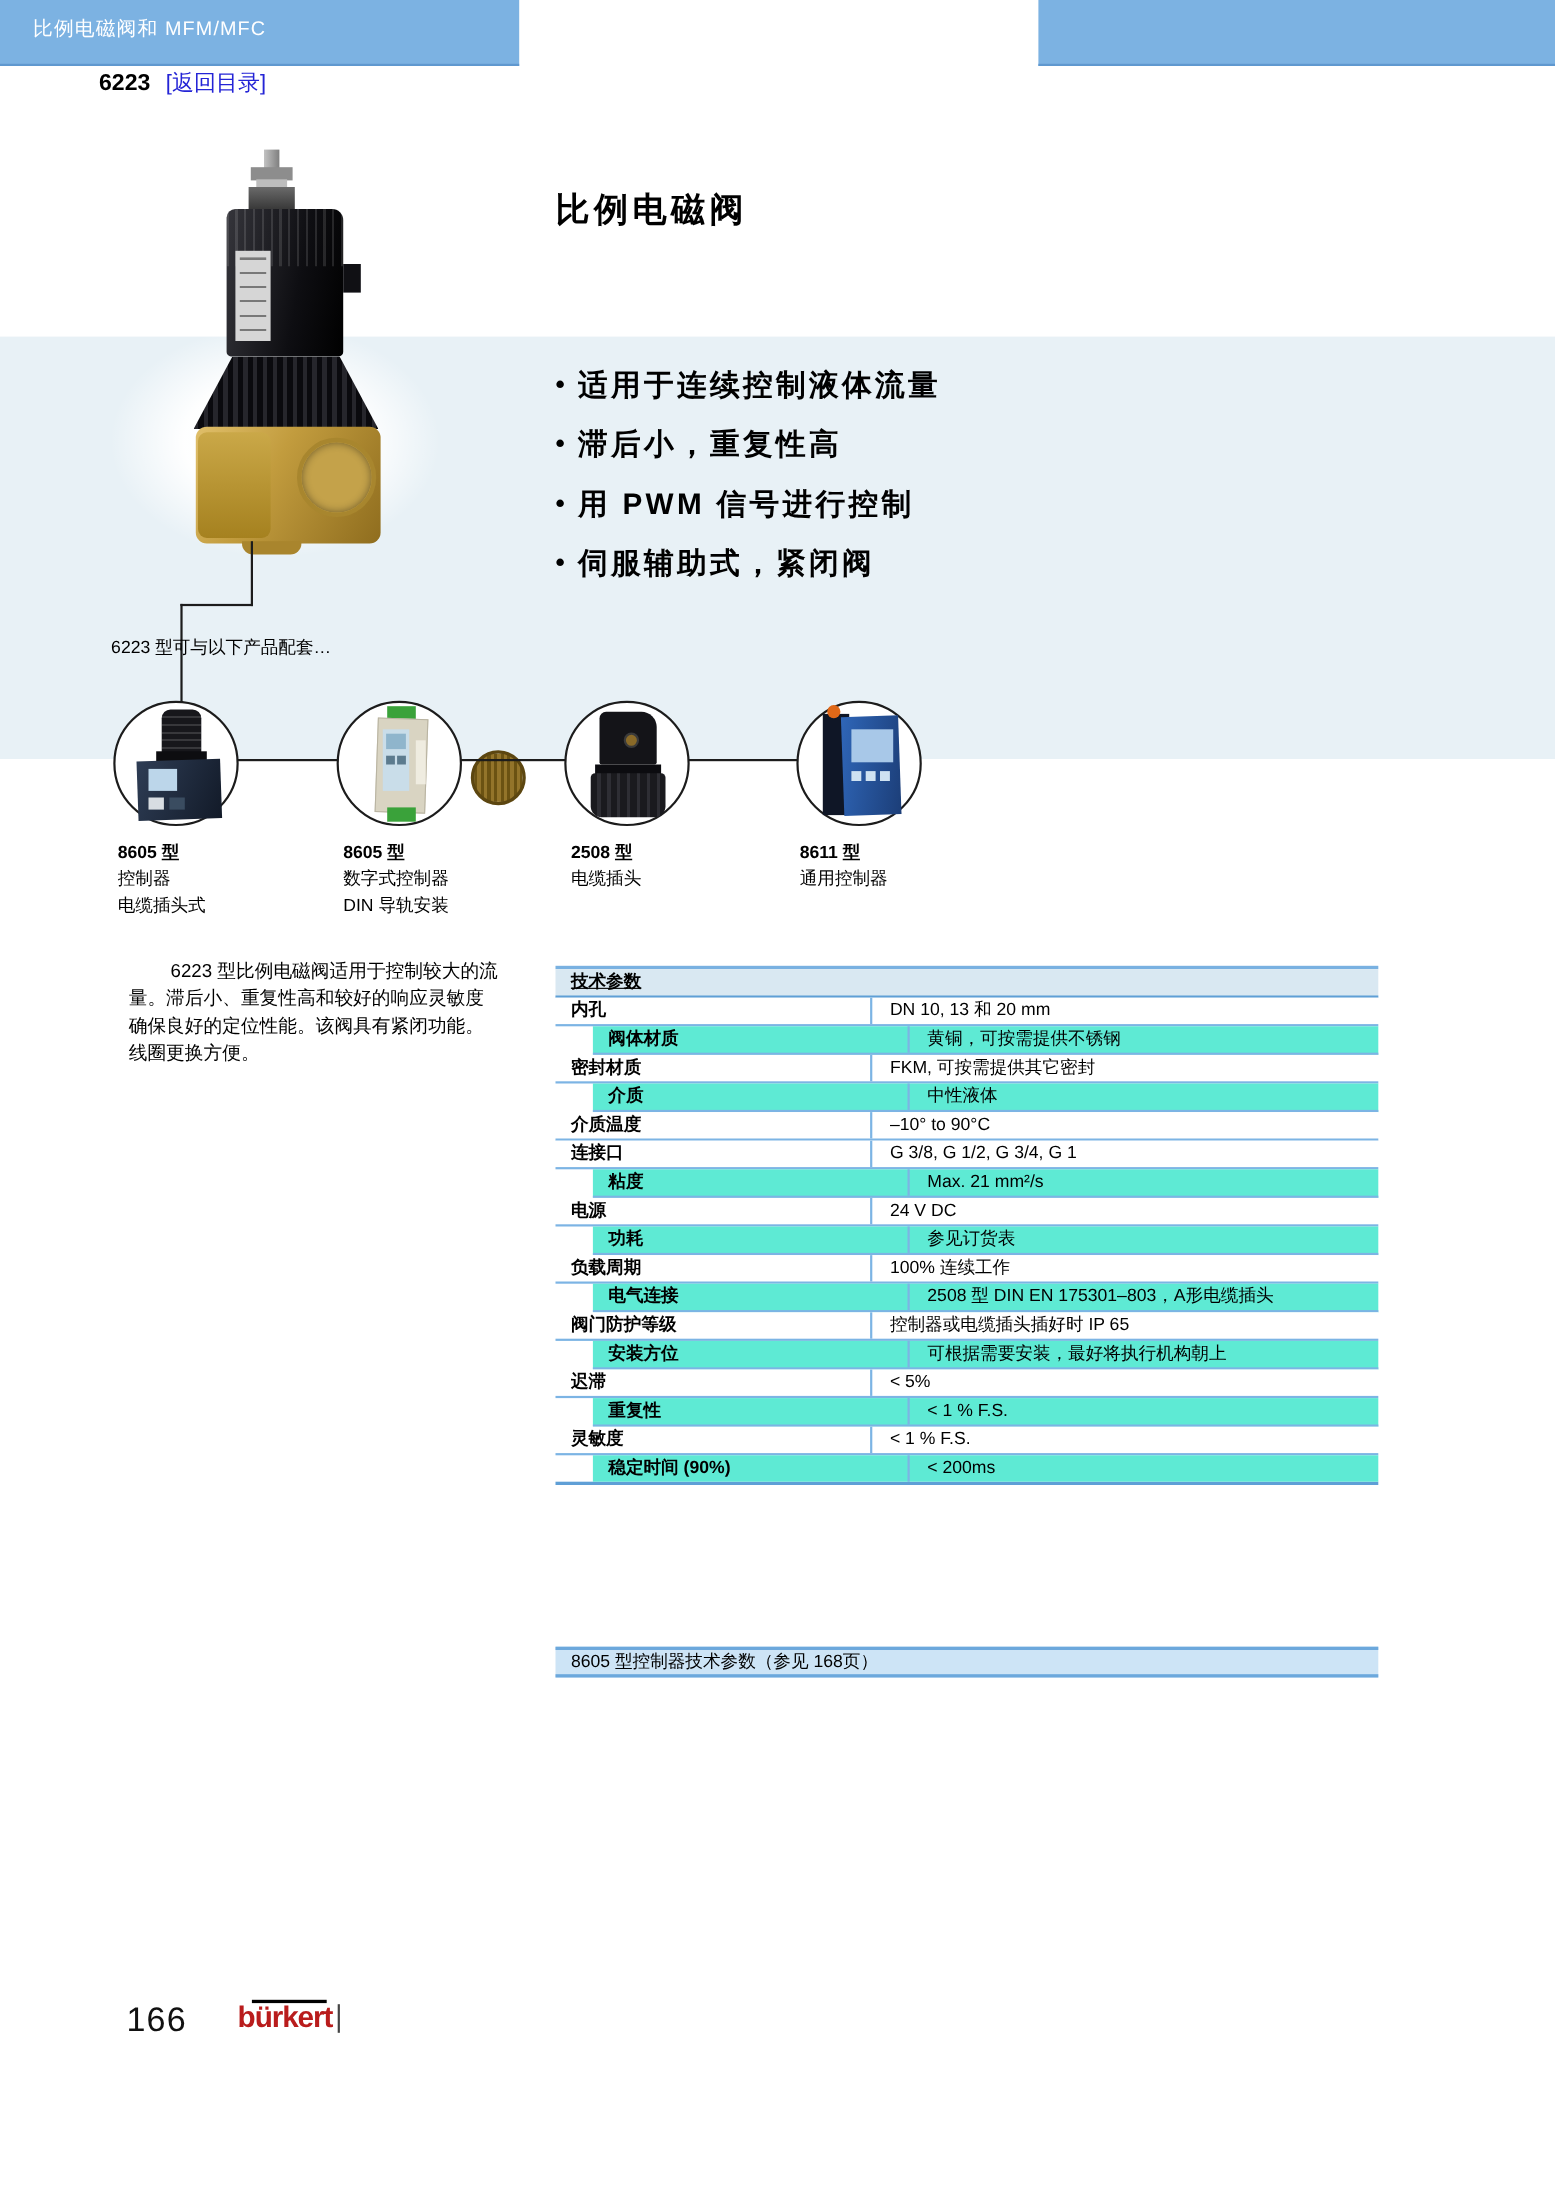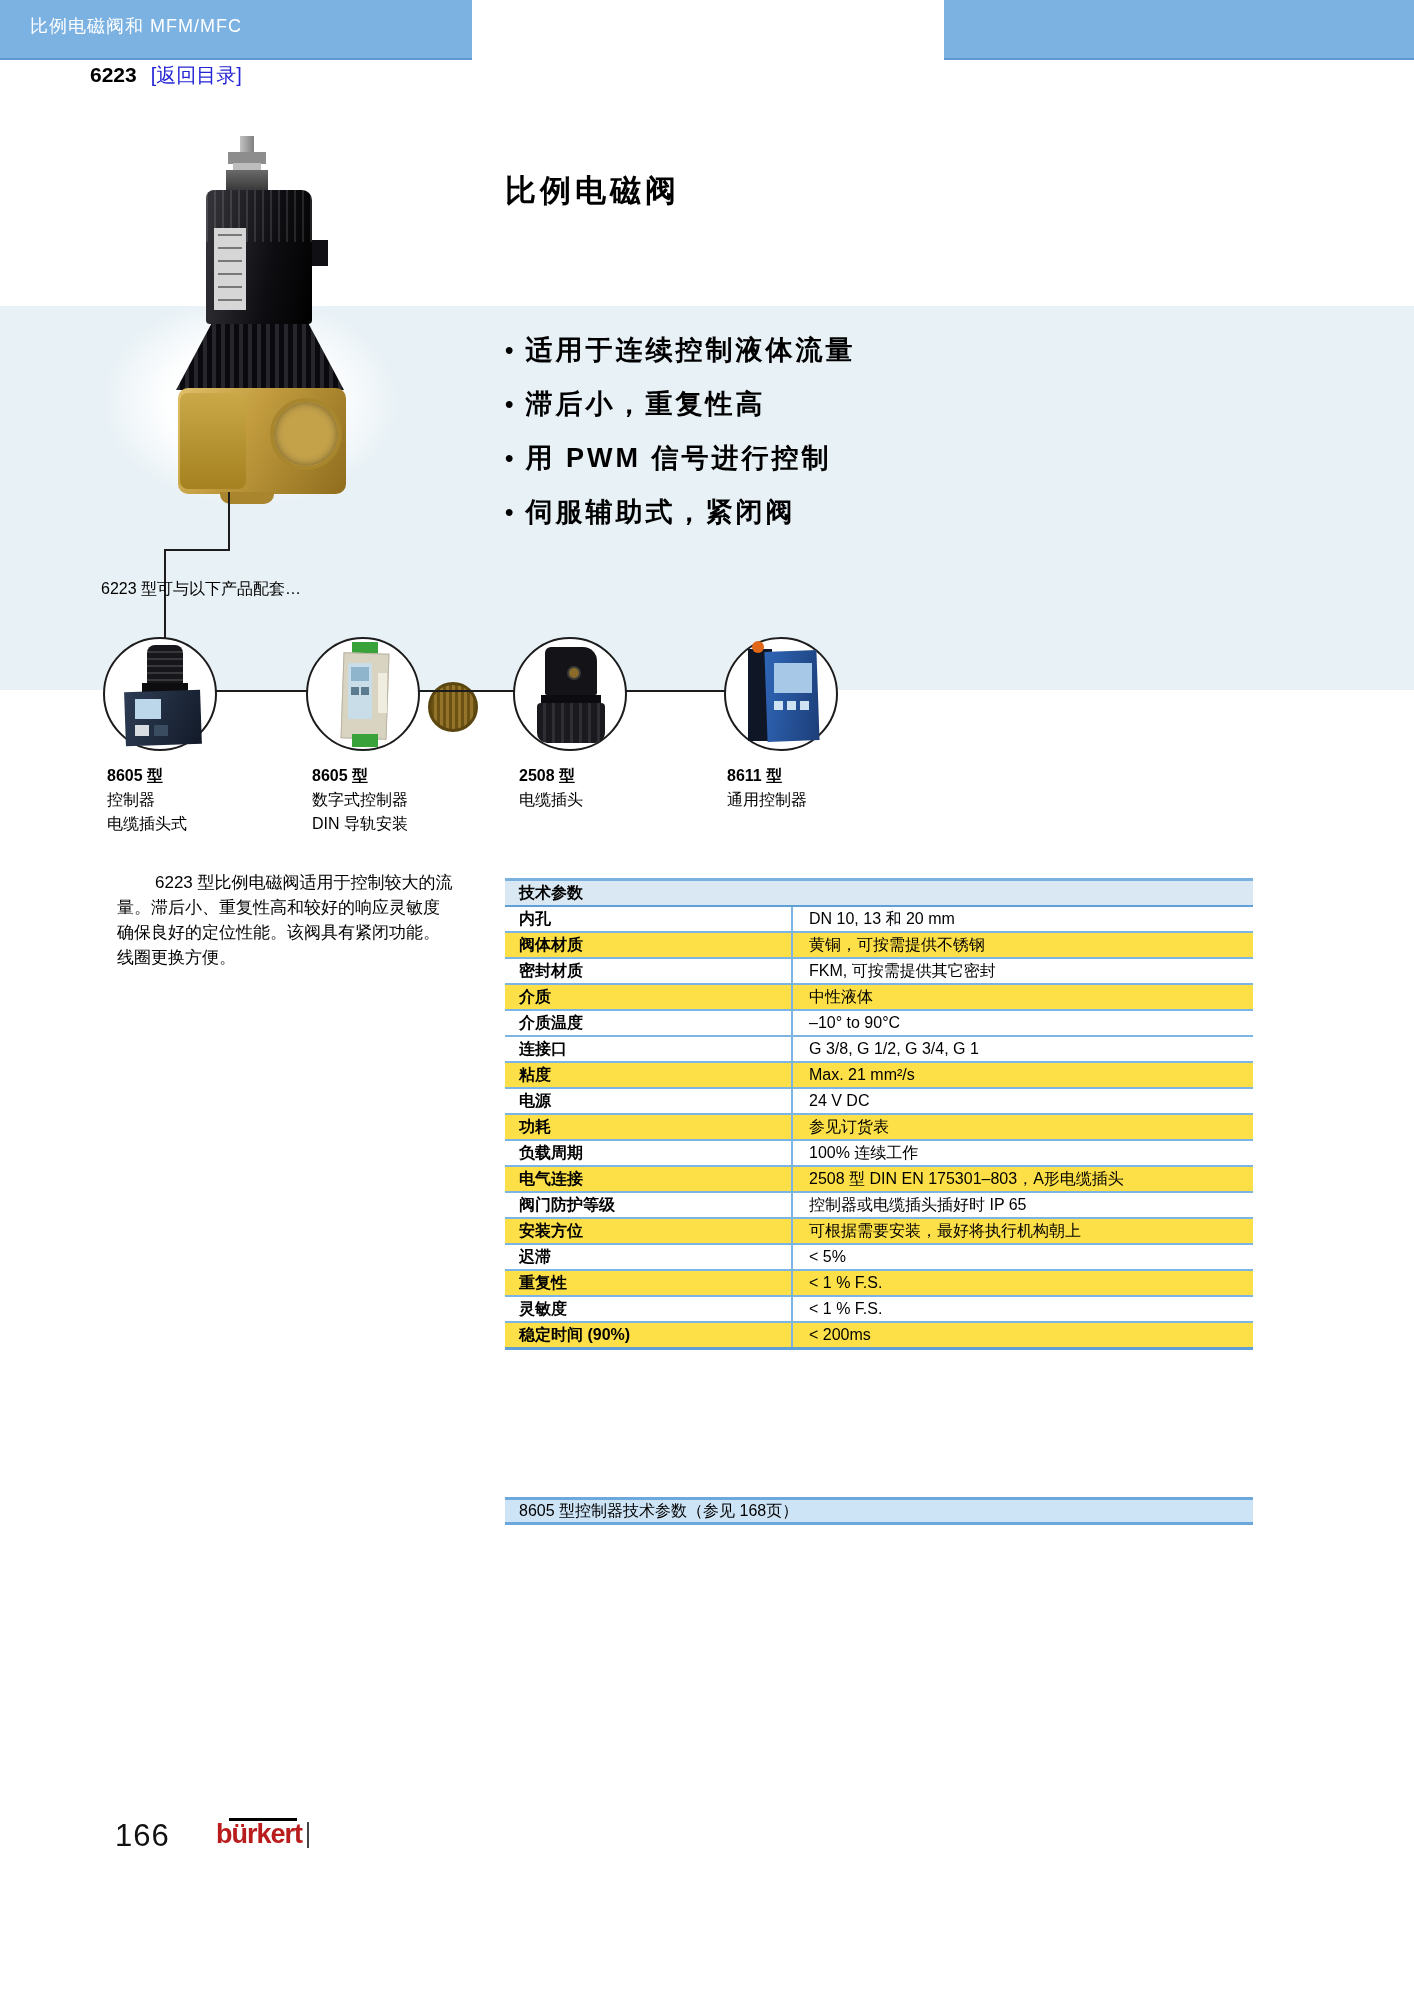--- a/index.html
+++ b/index.html
@@ -102,24 +102,24 @@
   .c4-orange{left:26px;top:2px;width:12px;height:12px;border-radius:50%;background:#e06818;}
 
   
   .desc{left:117px;top:870px;width:364px;font-size:17px;line-height:25px;}
   .desc .l1{text-indent:38px;}
 
   
   .spec{left:505px;top:878px;width:748px;box-sizing:border-box;
         border-top:3px solid #79b1e1;border-bottom:3px solid #5f9fd6;}
   .spec-head{height:24px;line-height:24px;background:#d9e8f2;border-bottom:2px solid #5f9fd6;
-        font-weight:bold;font-size:16px;padding-left:14px;}
+        font-weight:bold;font-size:16px;padding-left:14px;text-decoration:underline;}
   .srow{display:flex;height:24px;line-height:24px;border-bottom:2px solid #7cb4e4;font-size:16px;background:#fff;justify-content:center;}
   .srow:last-child{border-bottom:none;}
-  .srow.alt{background:#fde047;}
+  .srow.alt{background:#5eead4;margin-left:34px;}
   .srow .lab{width:288px;box-sizing:border-box;border-right:2px solid #7cb4e4;padding-left:14px;font-weight:bold;}
   .srow .val{flex:1;padding-left:16px;}
 
   
   .refbar{left:505px;top:1497px;width:748px;height:28px;box-sizing:border-box;background:#cde4f6;
         border-top:3px solid #6ca8dc;border-bottom:3px solid #6ca8dc;
         font-weight:normal;font-size:16px;line-height:22px;padding-left:14px;}
 
   
   .pageno{left:115px;top:1818px;font-size:31px;letter-spacing:1px;color:#111;}

